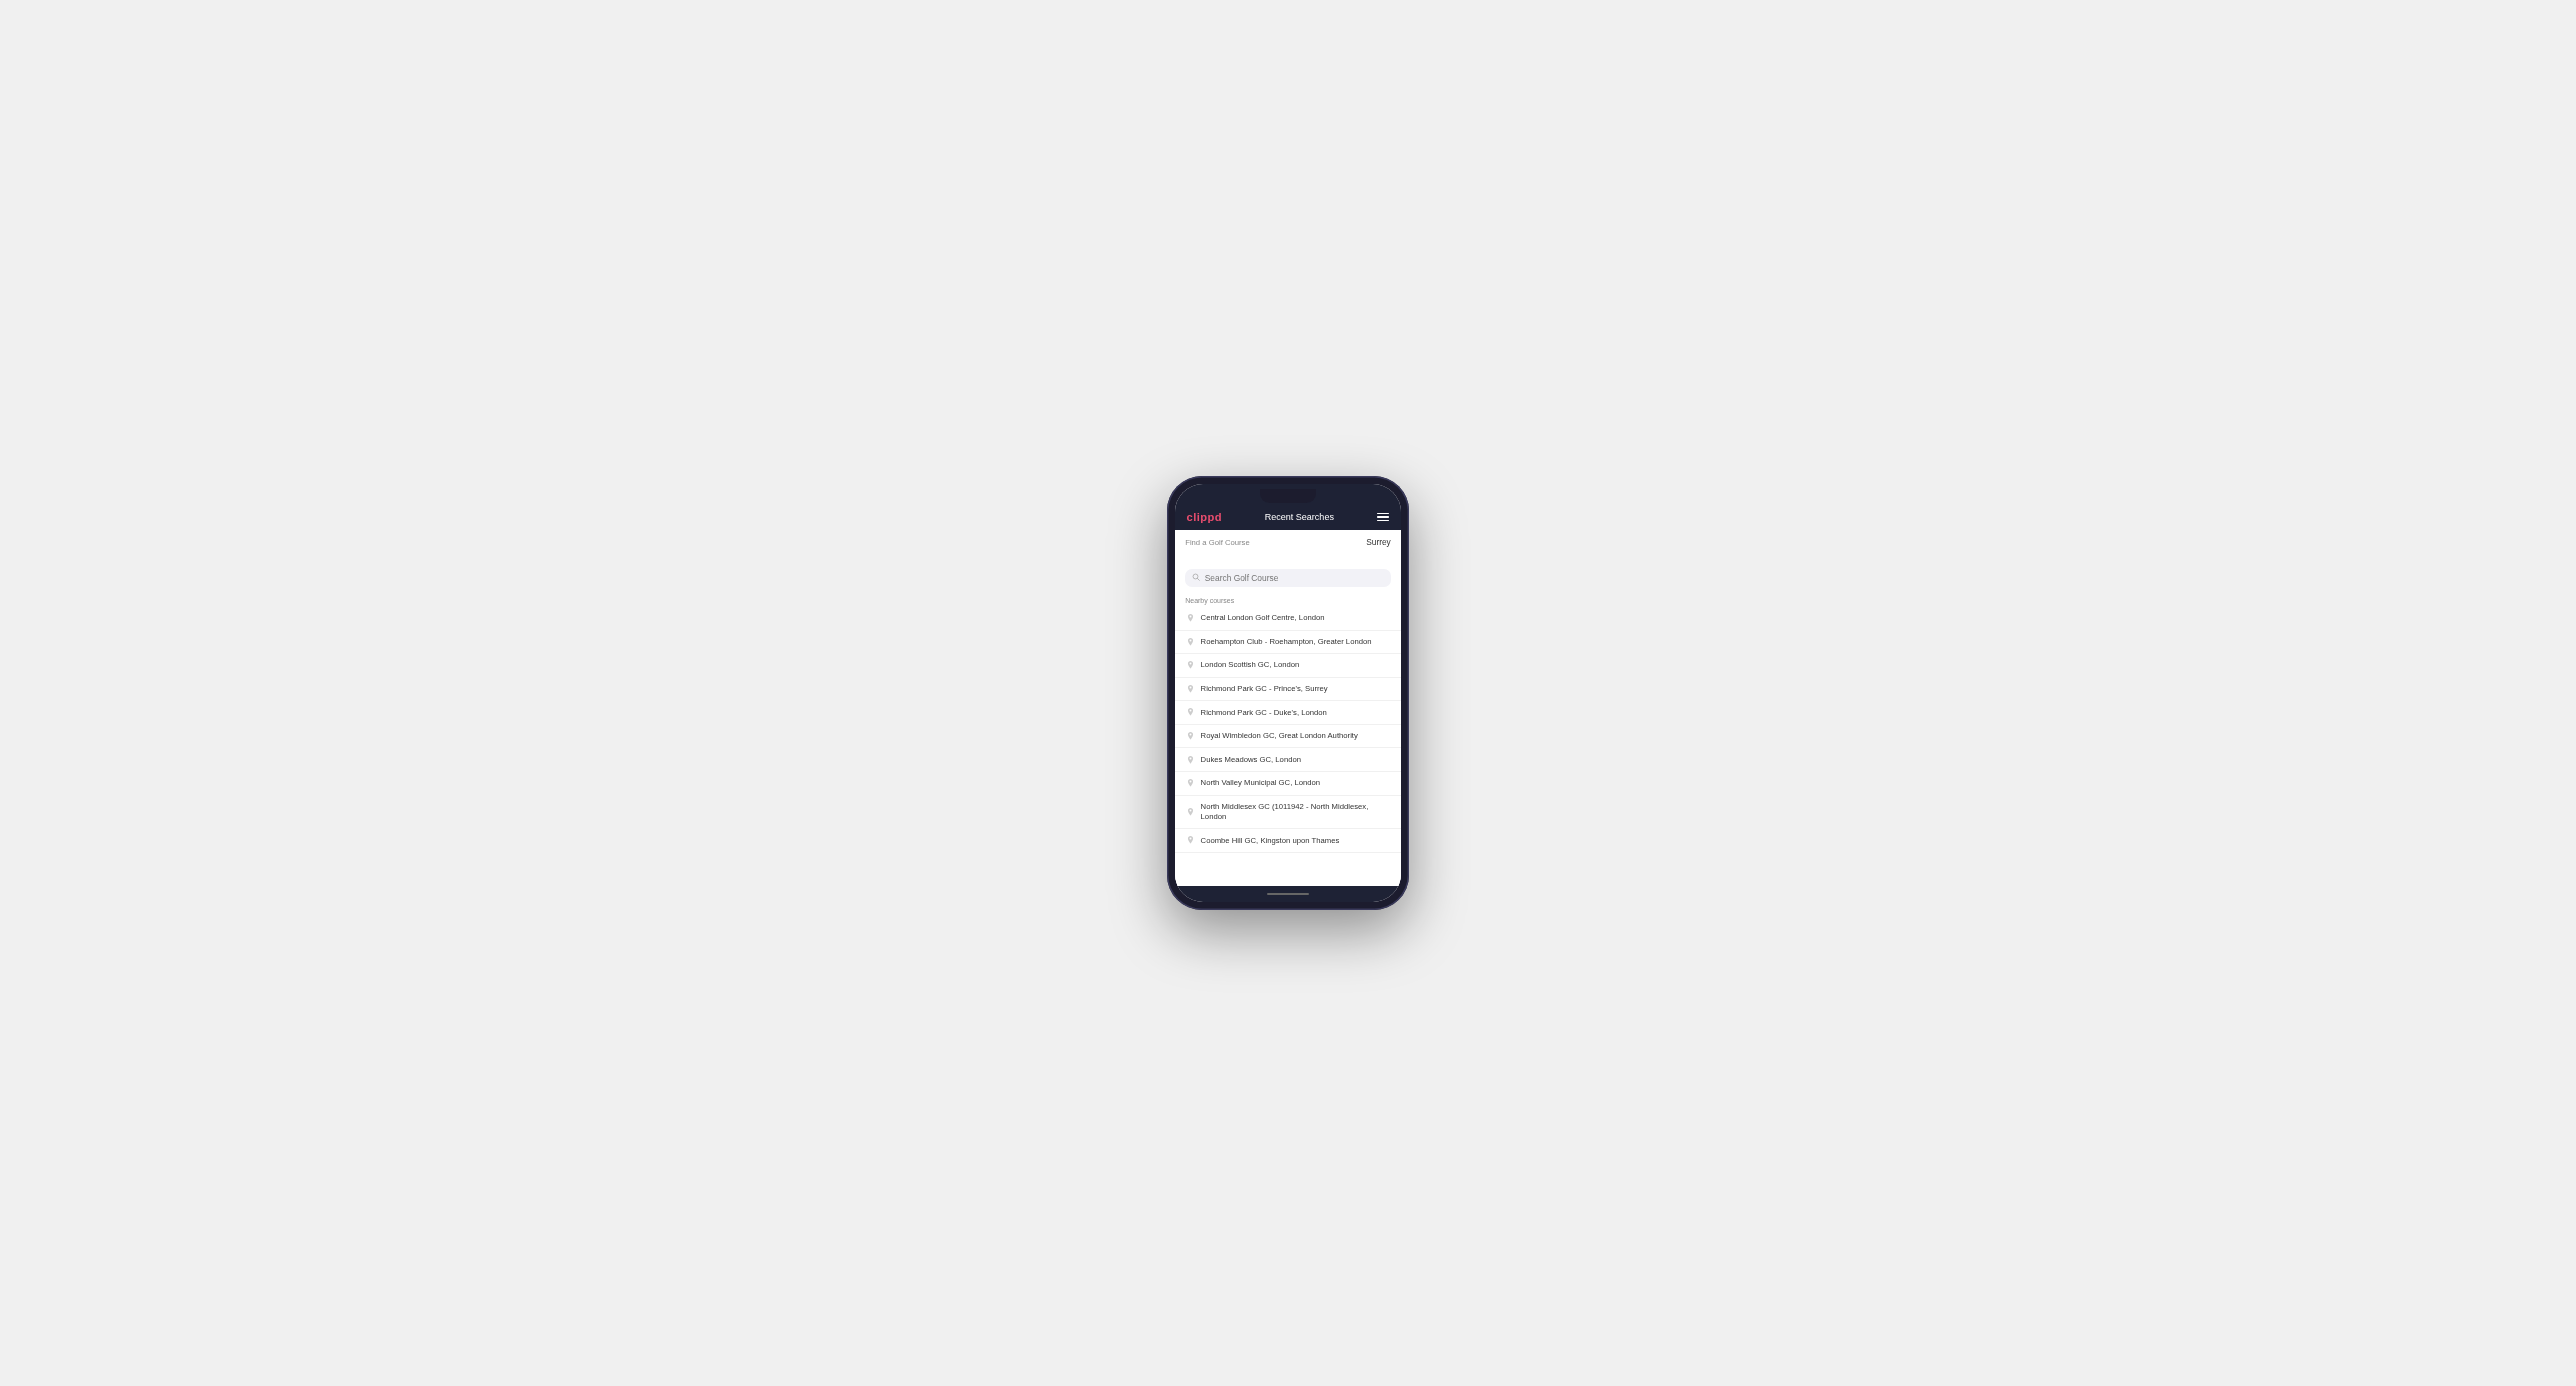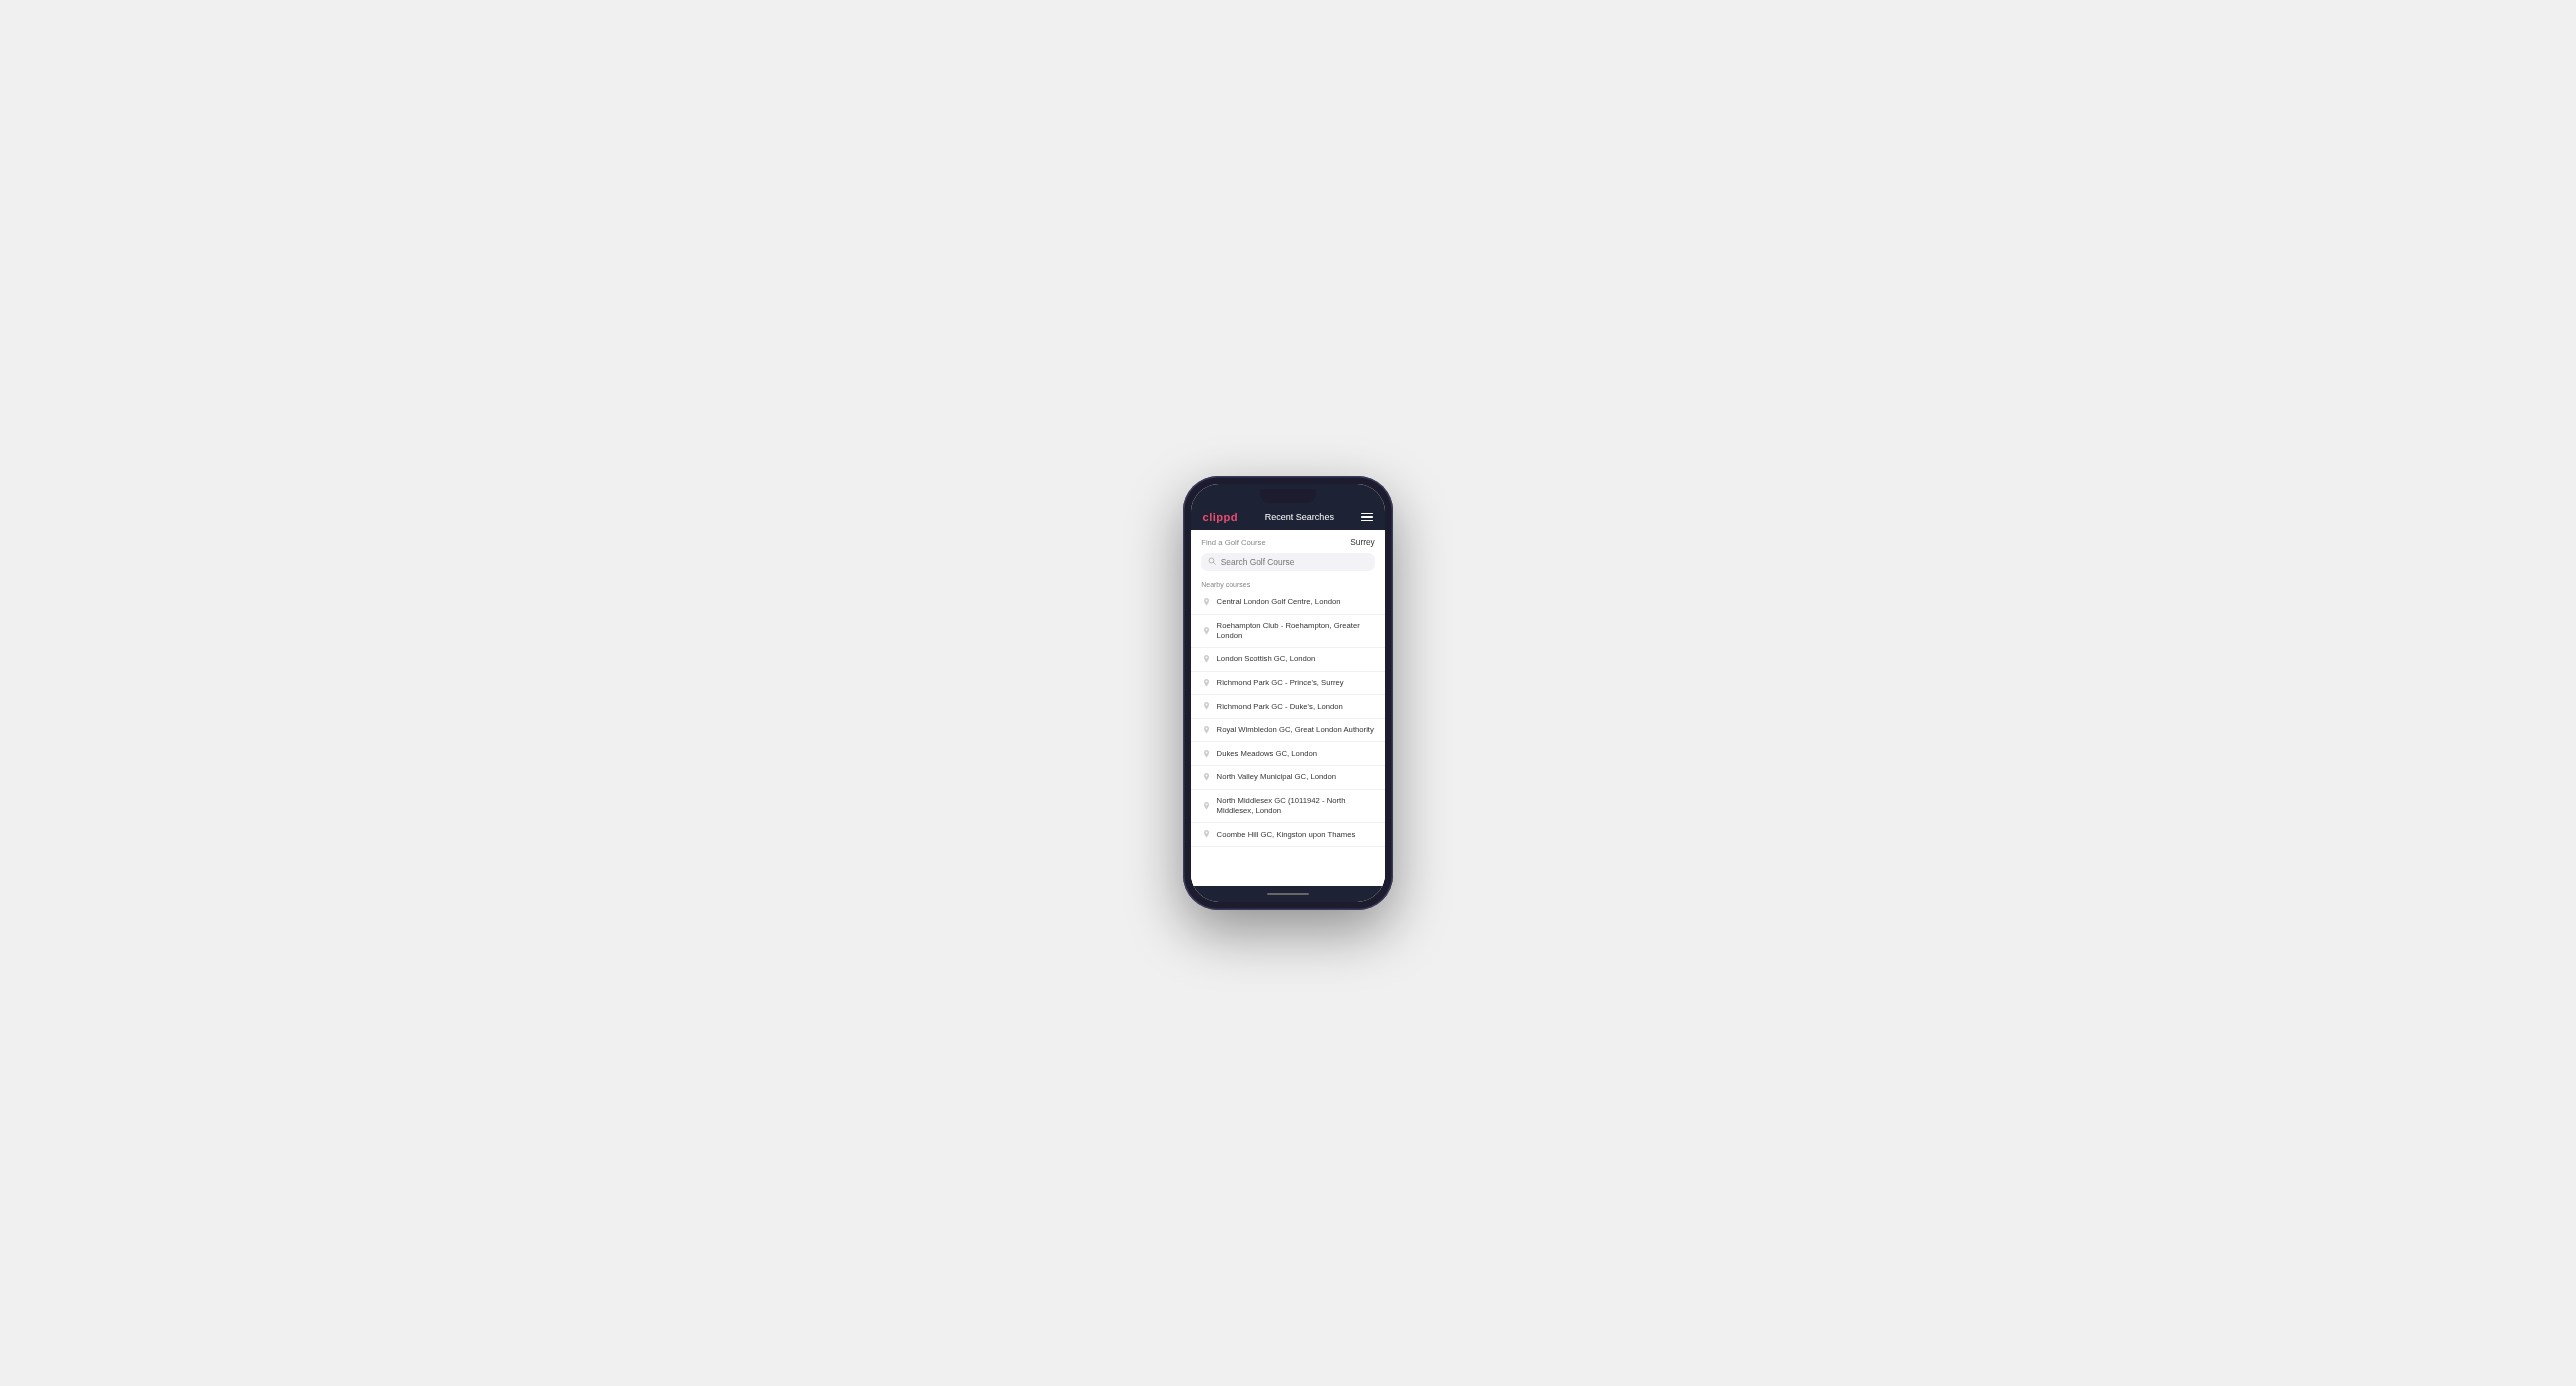--- a/index.html
+++ b/index.html
@@ -7,21 +7,21 @@
     body {
       background: #f0f0f0;
       display: flex;
       justify-content: center;
       align-items: center;
       min-height: 100vh;
       font-family: -apple-system, BlinkMacSystemFont, 'Segoe UI', sans-serif;
     }
 
     .phone-outer {
-      width: 210px;
+      width: 242px;
       height: 434px;
       background: #1c1c2e;
       border-radius: 35px;
       padding: 8.4px;
       box-shadow: 0 21px 56px rgba(0,0,0,0.4), inset 0 0 0 1.4px #3a3a5c;
       position: relative;
     }
 
     .phone-inner {
       width: 100%;
@@ -125,20 +125,21 @@
       padding: 0 9.8px 5.6px;
       background: #fff;
     }
 
     .search-input-wrapper {
       background: #f2f2f7;
       border-radius: 7px;
       display: flex;
       padding: 4.2px 7px;
       gap: 4.2px;
+      margin-top: 16px;
     }
 
     .search-icon-svg {
       color: #aaa;
       font-size: 8.4px;
       flex-shrink: 0;
     }
 
     .search-input {
       border: none;

